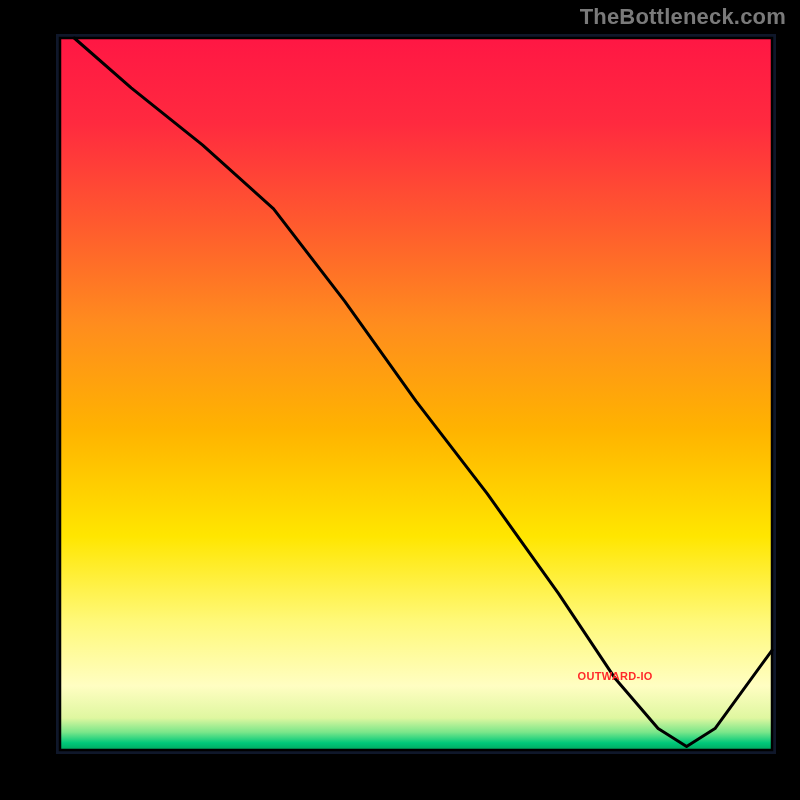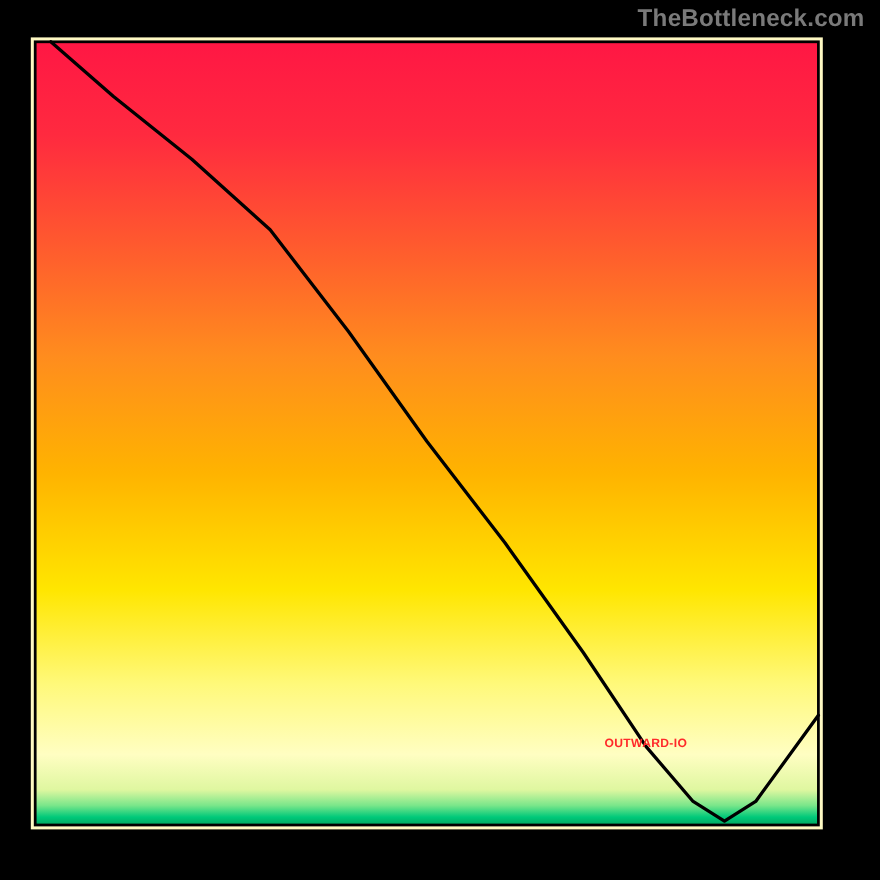--- a/index.html
+++ b/index.html
@@ -21,25 +21,25 @@
     top: 4px;
     right: 14px;
     color: #7a7a7a;
     font-size: 22px;
     font-weight: 600;
     letter-spacing: 0.2px;
     user-select: none;
   }
   .plot-frame {
     position: absolute;
-    left: 28px;
+    left: 56px;
     top: 34px;
     width: 720px;
     height: 720px;
-    background: #fef9c3;
+    background: #0f172a;
   }
   .plot-frame svg {
     display: block;
   }
   
   .band-label {
     position: absolute;
     font-size: 11px;
     font-weight: 700;
     color: #ff2a2a;

